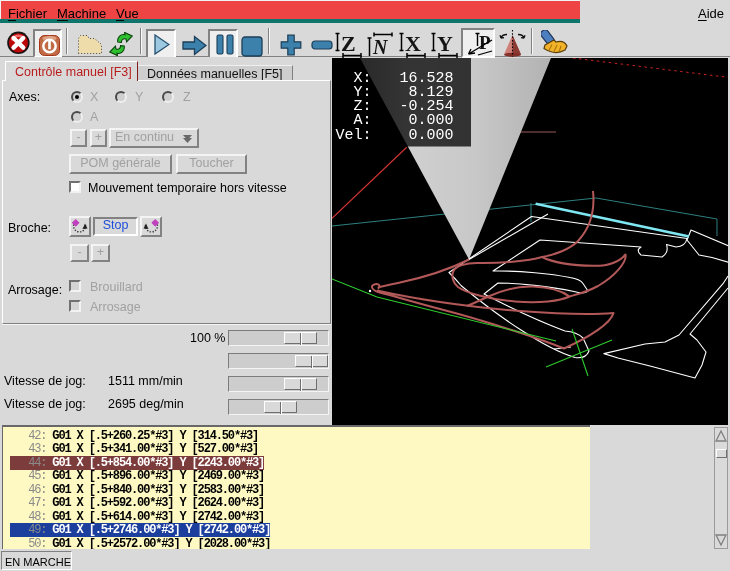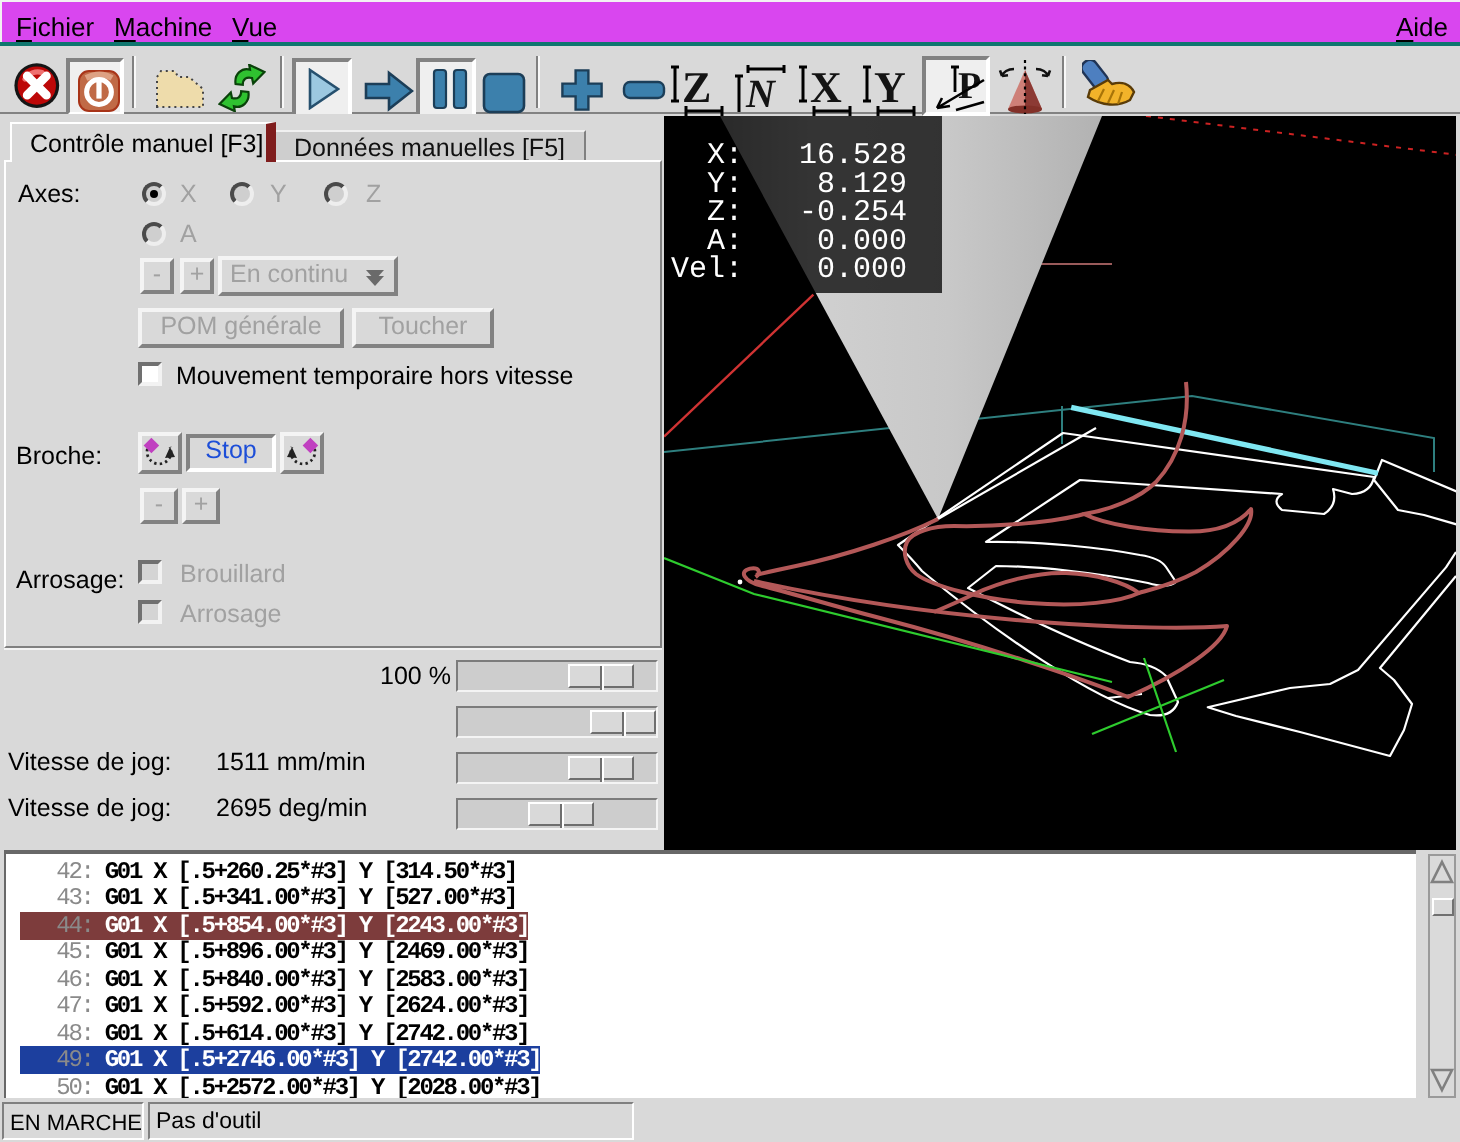--- a/index.html
+++ b/index.html
@@ -1,39 +1,39 @@
 <!DOCTYPE html>
 <html><head><meta charset="utf-8">
 <style>
 * { margin:0; padding:0; box-sizing:border-box; }
 html,body { width:730px; height:571px; background:#d9d9d9; font-family:"Liberation Sans",sans-serif; overflow:hidden; position:relative; }
 .abs { position:absolute; }
 
-#menubar { left:0; top:0; width:730px; height:23px; background:#d946ef; border-bottom:2px solid #0f766e; box-shadow: inset 1px 1px 0 #f2f2f2; font-size:13px; }
+#menubar { left:0; top:0; width:580px; height:23px; background:#ef4444; border-bottom:4px solid #0f766e; box-shadow: inset 1px 1px 0 #f2f2f2; font-size:13px; }
 #menubar span { position:absolute; top:6px; }
 u { text-decoration:underline; text-underline-offset:2px; }
 #toolbar { left:0; top:24px; width:730px; height:33px; background:#d9d9d9; border-bottom:1px solid #828282; }
 .sep { position:absolute; top:4px; width:2px; height:26px; border-left:1px solid #808080; border-right:1px solid #f8f8f8; }
 .tool { position:absolute; }
 .ptile { position:absolute; background:#efefef; border-top:2px solid #828282; border-left:2px solid #828282; border-right:2px solid #fff; border-bottom:2px solid #fff; }
 #leftpanel { left:0; top:57px; width:332px; height:368px; background:#d9d9d9; }
 #tab2 { left:137px; top:8px; width:156px; height:16px; background:#cecece; border-top:1px solid #f0f0f0; border-left:1px solid #f0f0f0; border-right:1px solid #808080; font-size:12.5px; padding:1px 0 0 9px; color:#111; }
-#tab1 { left:5px; top:4px; width:133px; height:20px; background:#d9d9d9; border-top:1px solid #fff; border-left:1px solid #fff; border-right:5px solid #7f1d1d; font-size:12.5px; padding:3px 0 0 9px; color:#000000; z-index:3; }
+#tab1 { left:5px; top:4px; width:133px; height:20px; background:#d9d9d9; border-top:1px solid #fff; border-left:1px solid #fff; border-right:1px solid #7f1d1d; font-size:12.5px; padding:3px 0 0 9px; color:#b91c1c; z-index:3; }
 #nbpanel { left:2px; top:23px; width:329px; height:244px; background:#d9d9d9; border-top:1px solid #fff; border-left:1px solid #fff; border-right:1px solid #808080; border-bottom:1px solid #808080; box-shadow: 0 1px 0 #f4f4f4; z-index:2; }
 .lbl { position:absolute; font-size:12.5px; color:#000; } .lbl.gray,.gray { color:#a1a1a1; }
 .radio { position:absolute; width:12px; height:12px; border-radius:50%; background:#cfcfcf; border-top:2px solid #4a4a4a; border-left:2px solid #4a4a4a; border-right:2px solid #eee; border-bottom:2px solid #eee; }
 .rdot { position:absolute; left:2px; top:2px; width:4px; height:4px; background:#000; border-radius:50%; }
 .btn { position:absolute; background:#d9d9d9; border-top:2px solid #f4f4f4; border-left:2px solid #f4f4f4; border-right:2px solid #828282; border-bottom:2px solid #828282; color:#a1a1a1; font-size:12.5px; text-align:center; }
 .btnsunk { position:absolute; background:#d9d9d9; border-top:2px solid #828282; border-left:2px solid #828282; border-right:2px solid #fff; border-bottom:2px solid #fff; color:#1d4ed8; font-size:12.5px; text-align:center; }
 .chk { position:absolute; width:12px; height:12px; background:#fff; border-top:2px solid #707070; border-left:2px solid #707070; border-right:2px solid #f2f2f2; border-bottom:2px solid #f2f2f2; }
 .chkd { background:#d4d4d4; }
 .trough { position:absolute; left:228px; width:101px; height:16px; background:#cdcdcd; border-top:1px solid #7c7c7c; border-left:1px solid #7c7c7c; border-right:1px solid #f4f4f4; border-bottom:1px solid #f4f4f4; }
 .handle { position:absolute; top:1px; width:33px; height:12px; background:#d9d9d9; border-top:1px solid #fff; border-left:1px solid #fff; border-right:1px solid #6e6e6e; border-bottom:1px solid #6e6e6e; }
 .handle i { position:absolute; left:15px; top:0; width:2px; height:12px; border-left:1px solid #6e6e6e; border-right:1px solid #fff; }
-#gcodewrap { left:2px; top:425px; width:706px; height:124px; background:#ffffff; border-top:2px solid #686868; border-left:1px solid #686868; }
+#gcodewrap { left:2px; top:425px; width:588px; height:124px; background:#fef9c3; border-top:2px solid #686868; border-left:1px solid #686868; }
 #gcode { position:absolute; left:7px; top:3px; font-family:"Liberation Mono",monospace; font-size:12px; font-weight:bold; letter-spacing:-1.15px; line-height:13.44px; color:#000; white-space:pre; }
 #gcode .ln { color:#8a8a8a; font-weight:normal; }
 .hlr { background:#7d3c3c; color:#fff; }
 .hlr .ln { color:#d8c0c0; }
 .hlb { background:#1c3f9e; color:#fff; }
 .hlb .ln { color:#c8d0e8; }
 #sbar { position:absolute; left:713px; top:427px; width:16px; height:122px; background:#d9d9d9; }
 #statusbar { left:0; top:549px; width:730px; height:22px; background:#d9d9d9; }
 .spanel { position:absolute; top:2px; height:19px; background:#d9d9d9; border-top:1px solid #808080; border-left:1px solid #808080; border-right:1px solid #fff; border-bottom:1px solid #fff; font-size:11.5px; padding:3px 0 0 3px; color:#000; white-space:nowrap; overflow:hidden; }
 </style></head>
@@ -305,14 +305,13 @@
   <svg style="position:absolute;left:1px;top:1px" width="14" height="17">
       <path d="M7,3 L12,13 L2,13 Z" fill="#d9d9d9" stroke="#808080" stroke-width="1.3"></path>
     </svg>
   <div style="position:absolute;left:2.5px;top:22px;width:11px;height:9px;background:#d9d9d9;border-top:1px solid #fff;border-left:1px solid #fff;border-right:1px solid #707070;border-bottom:1px solid #707070"></div>
   <svg style="position:absolute;left:1px;top:104px" width="14" height="17">
       <path d="M7,14 L12,4 L2,4 Z" fill="#d9d9d9" stroke="#808080" stroke-width="1.3"></path>
     </svg>
 </div>
 <div class="abs" id="statusbar">
   <div class="spanel" style="left:1px;width:71px;font-size:11px;padding-top:3.5px">EN MARCHE</div>
-  <div class="spanel" style="left:74px;width:243px">Pas d'outil</div>
 </div>
 
 </body></html>

